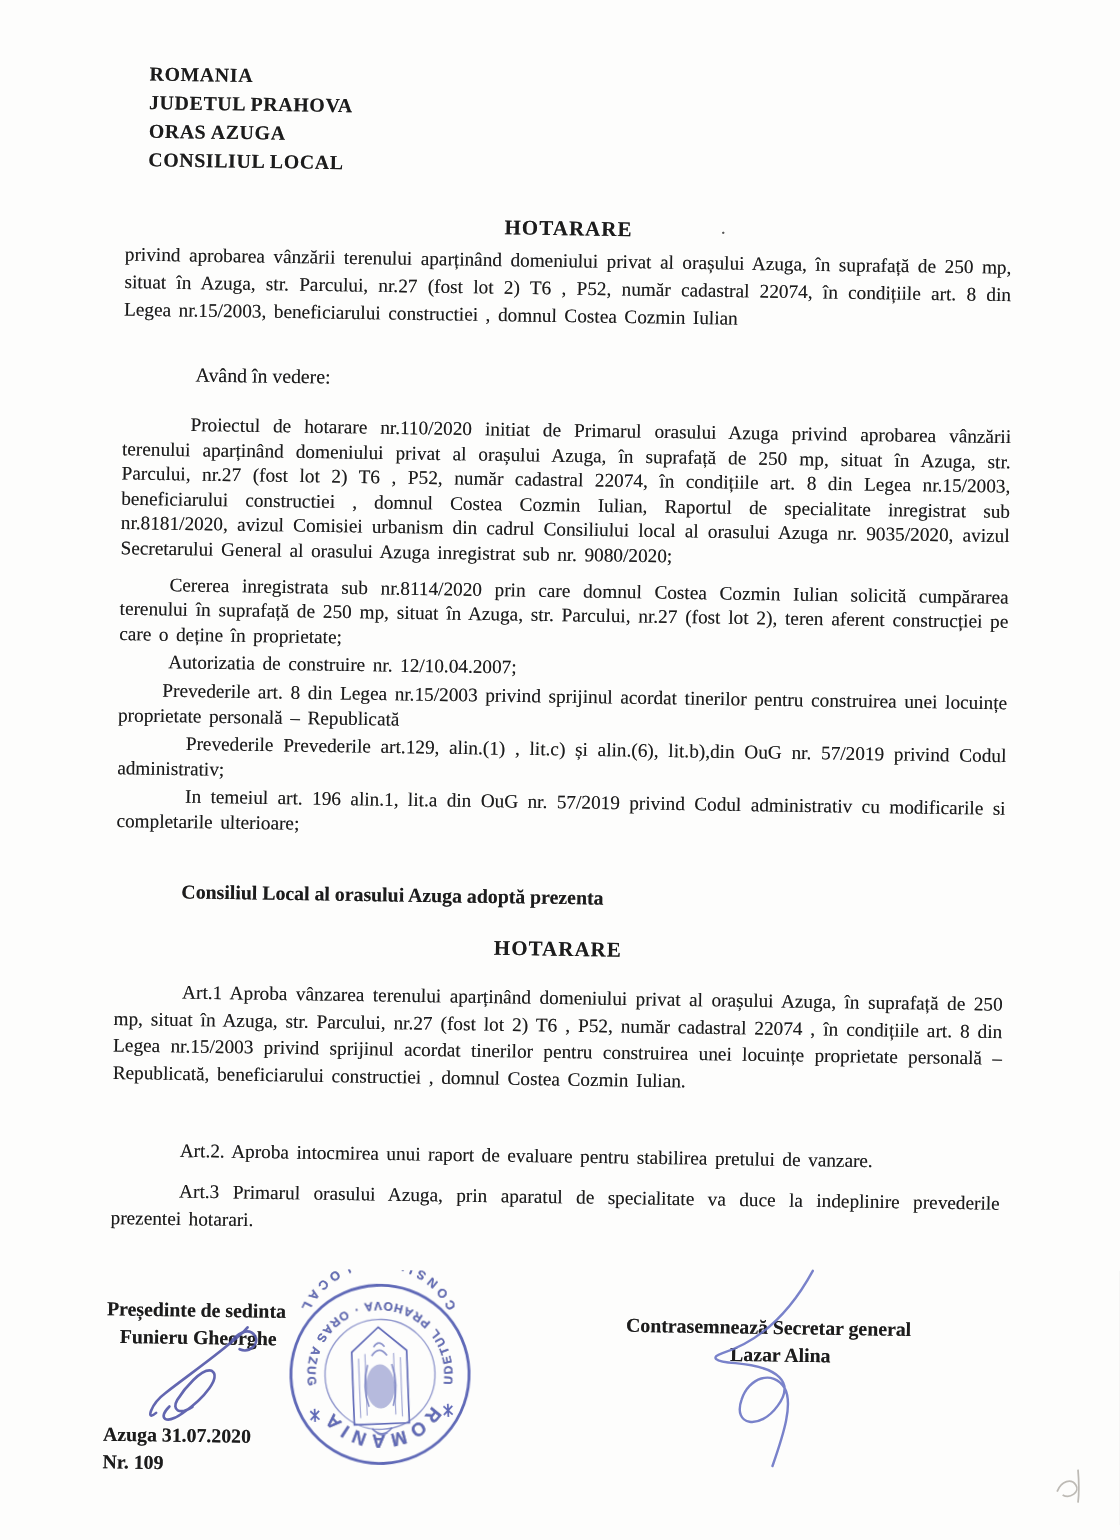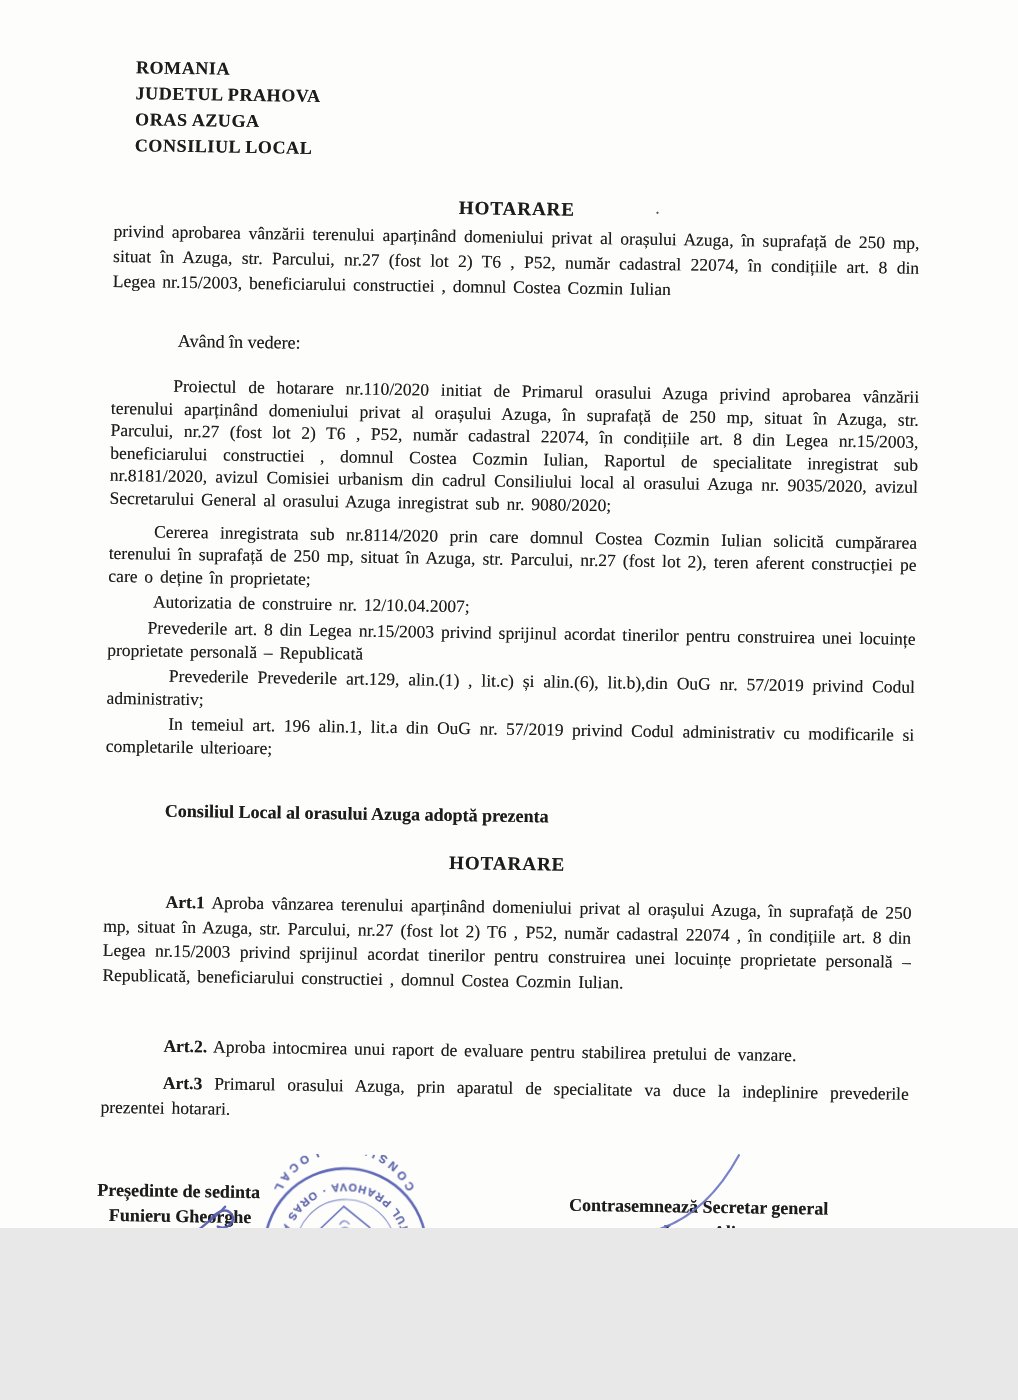--- a/index.html
+++ b/index.html
@@ -1,18 +1,18 @@
 <!DOCTYPE html>
 <html><head>
 <meta charset="utf-8">
 <style>
   html,body{margin:0;padding:0;background:#e8e8e8;}
   .page{
     position:relative;
-    width:1018px;height:1228px;
+    width:1018px;height:1400px;
     background:#fdfdfc;
     overflow:hidden;
     font-family:"Liberation Serif","DejaVu Serif",serif;
     color:#1c1c1c;
   }
   .scan{
     position:absolute;left:2px;top:-4px;width:1018px;height:1400px;
     transform:rotate(0.85deg);
     transform-origin:120px 70px;
     text-shadow:0 0 0.6px rgba(25,25,25,.55);
@@ -29,21 +29,21 @@
   .cons p.i62{text-indent:62px;}
   .cons p.i45{text-indent:45px;}
   .cons p.i40{text-indent:40px;}
   .cons p.gap{margin-bottom:10px;}
   .adopt{left:114px;top:804px;font-weight:bold;font-size:18px;padding-left:60px;}
   .decision{left:114px;top:851px;width:806px;text-align:center;font-weight:bold;font-size:19px;letter-spacing:1px;}
   .article{width:808px;font-size:17.5px;line-height:24.5px;text-align:justify;word-spacing:2.5px;text-indent:62px;margin:0;}
   .a1{left:114px;top:893px;}
   .a2{left:114px;top:1037px;}
   .a3{left:114px;top:1074px;}
-  .article b{font-weight:bold;}
+  .article b{font-weight:normal;}
   .sig-left{left:112px;top:1182px;font-weight:bold;font-size:18px;line-height:25px;}
   .sig-left .l2{padding-left:12px;}
   .sig-right{left:584px;top:1190px;font-weight:bold;font-size:18px;line-height:25px;}
   .sig-right .l2{padding-left:95px;}
   .footer{left:110px;top:1296px;font-weight:bold;font-size:18px;line-height:25px;}
   .stampwrap{left:266px;top:1155px;width:190px;height:190px;filter:blur(.3px);opacity:.88;}
   .sigpath{fill:none;stroke-linecap:round;}
   .artifact{left:955px;top:1330px;opacity:.55;}
 </style>
 </head>

